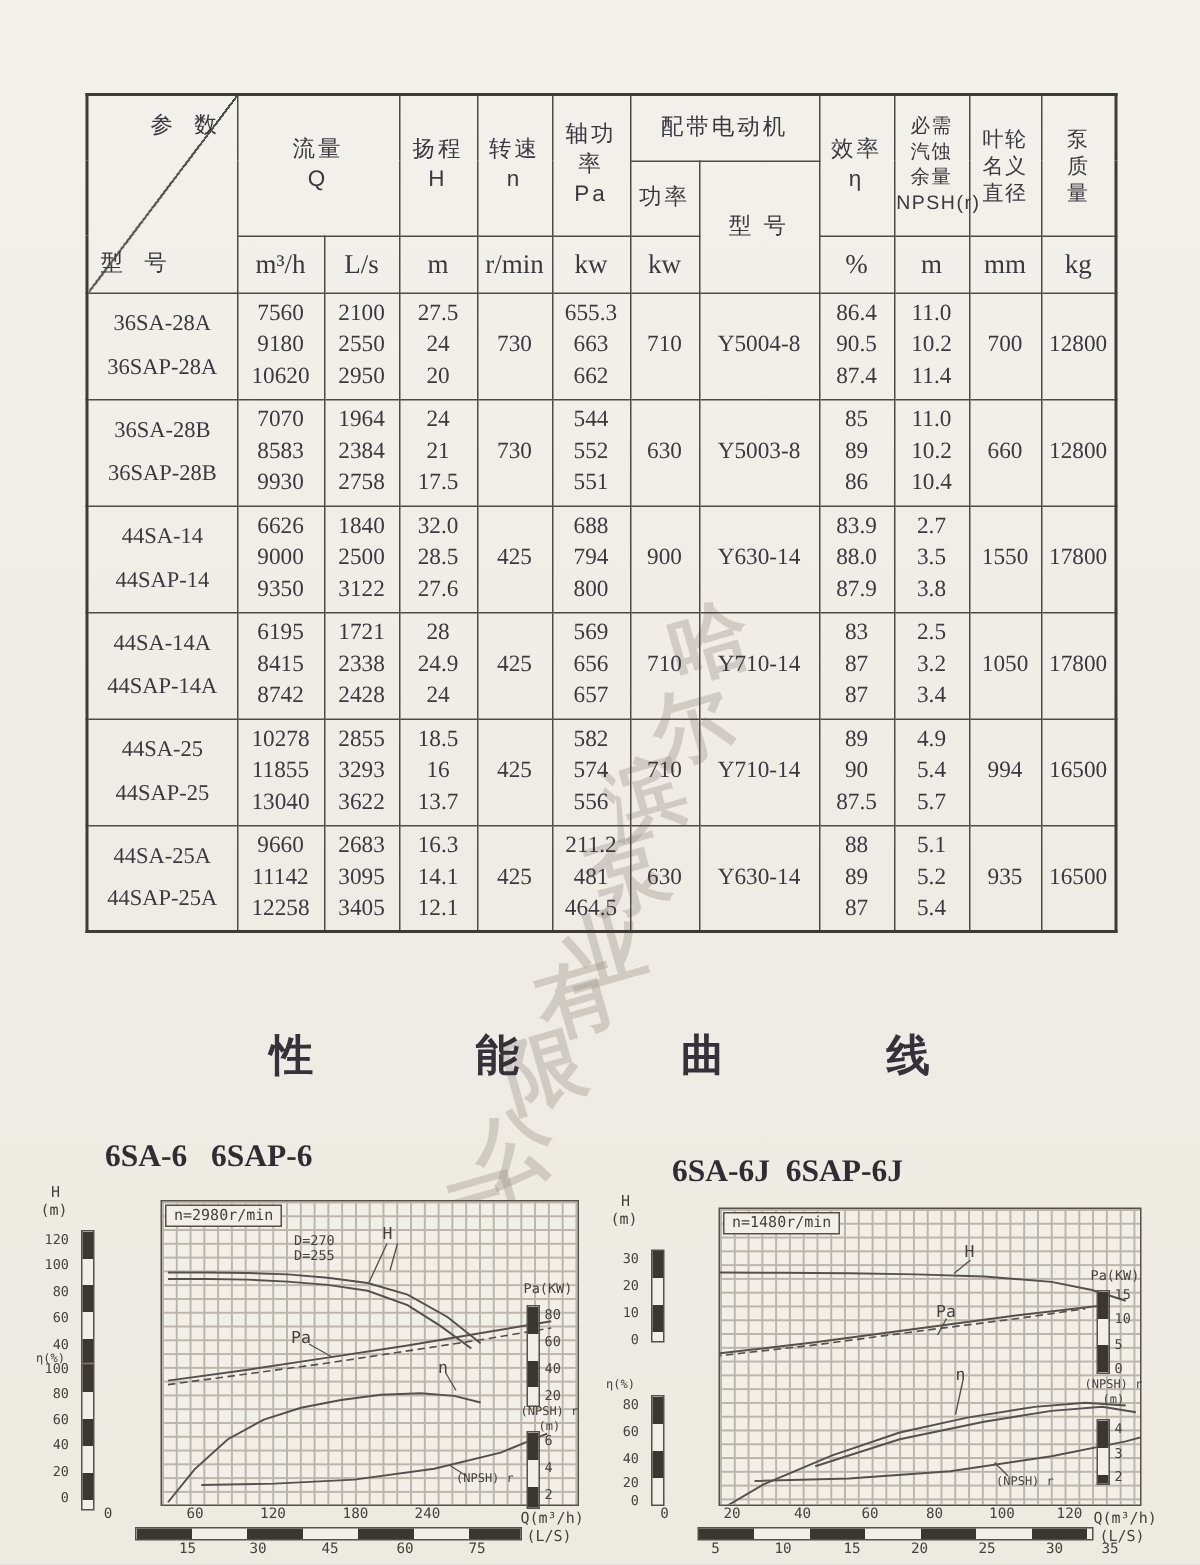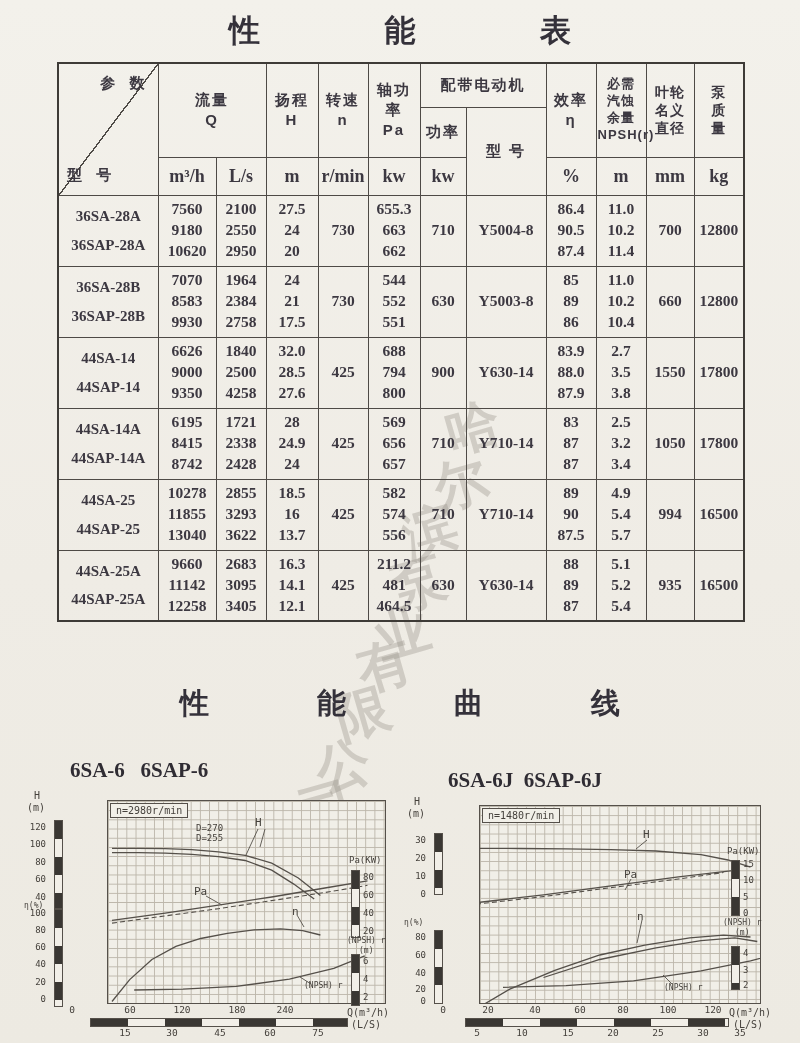--- a/index.html
+++ b/index.html
@@ -9,21 +9,21 @@
   
   .wm span{position:absolute;font-size:54px;font-weight:700;color:rgba(148,142,133,.34);
            transform:rotate(-16deg);font-family:"Liberation Sans",sans-serif;}
   
   .main-title{position:absolute;top:10px;left:0;width:100%;text-align:center;
               font-size:31px;font-weight:700;letter-spacing:58px;text-indent:58px;color:#34313a;}
   .curves-title{position:absolute;top:14px;left:0;width:100%;text-align:center;
               font-size:29px;font-weight:700;letter-spacing:50px;text-indent:50px;color:#34313a;}
   
   table.perf{position:absolute;left:57px;top:62px;width:686px;border-collapse:collapse;
-             table-layout:fixed;border:2px solid #3e3b37;font-weight:bold;}
+             table-layout:fixed;border:2px solid #3e3b37;}
   table.perf td{border:1px solid #4e4a46;text-align:center;vertical-align:middle;padding:1px;}
   .zh{font-size:15px;letter-spacing:2px;white-space:pre-line;line-height:1.35;}
   .zh-sm{font-size:14px;letter-spacing:1px;white-space:pre-line;line-height:1.3;}
   .unit{font-family:"Liberation Serif",serif;font-size:18px;}
   .num{font-family:"Liberation Serif",serif;font-size:15.5px;white-space:pre-line;line-height:1.35;}
   .model{font-family:"Liberation Serif",serif;font-size:15px;white-space:pre-line;line-height:1.9;}
   .corner{position:relative;background:
      linear-gradient(to bottom right,transparent 0 calc(50% - .7px),#4e4a46 calc(50% - .7px) calc(50% + .7px),transparent calc(50% + .7px));}
   .corner .tr{position:absolute;top:10px;right:8px;font-size:15px;letter-spacing:5px;}
   .corner .bl{position:absolute;bottom:10px;left:8px;font-size:15px;letter-spacing:5px;}
@@ -63,21 +63,20 @@
     <span style="left:434px;top:448px">尔</span>
     <span style="left:404px;top:496px">滨</span>
     <span style="left:392px;top:548px">泵</span>
     <span style="left:376px;top:598px">业</span>
     <span style="left:358px;top:630px">有</span>
     <span style="left:336px;top:678px">限</span>
     <span style="left:316px;top:730px">公</span>
     <span style="left:300px;top:772px">司</span>
   </div>
 
-  <div class="main-title">性 能 表</div>
 
   <table class="perf">
     <colgroup>
       <col style="width:100px">
         <col style="width:58px">
         <col style="width:50px">
         <col style="width:52px">
       <col style="width:50px">
         <col style="width:52px">
         <col style="width:46px">
@@ -187,21 +186,21 @@
       <td class="num">12800</td>
     </tr>
     <tr style="height:71px">
       <td class="model">44SA-14
 44SAP-14</td>
       <td class="num">6626
 9000
 9350</td>
       <td class="num">1840
 2500
-4258</td>
+3122</td>
       <td class="num">32.0
 28.5
 27.6</td>
       <td class="num">425</td>
       <td class="num">688
 794
 800</td>
       <td class="num">900</td>
       <td class="num">Y630-14</td>
       <td class="num">83.9

